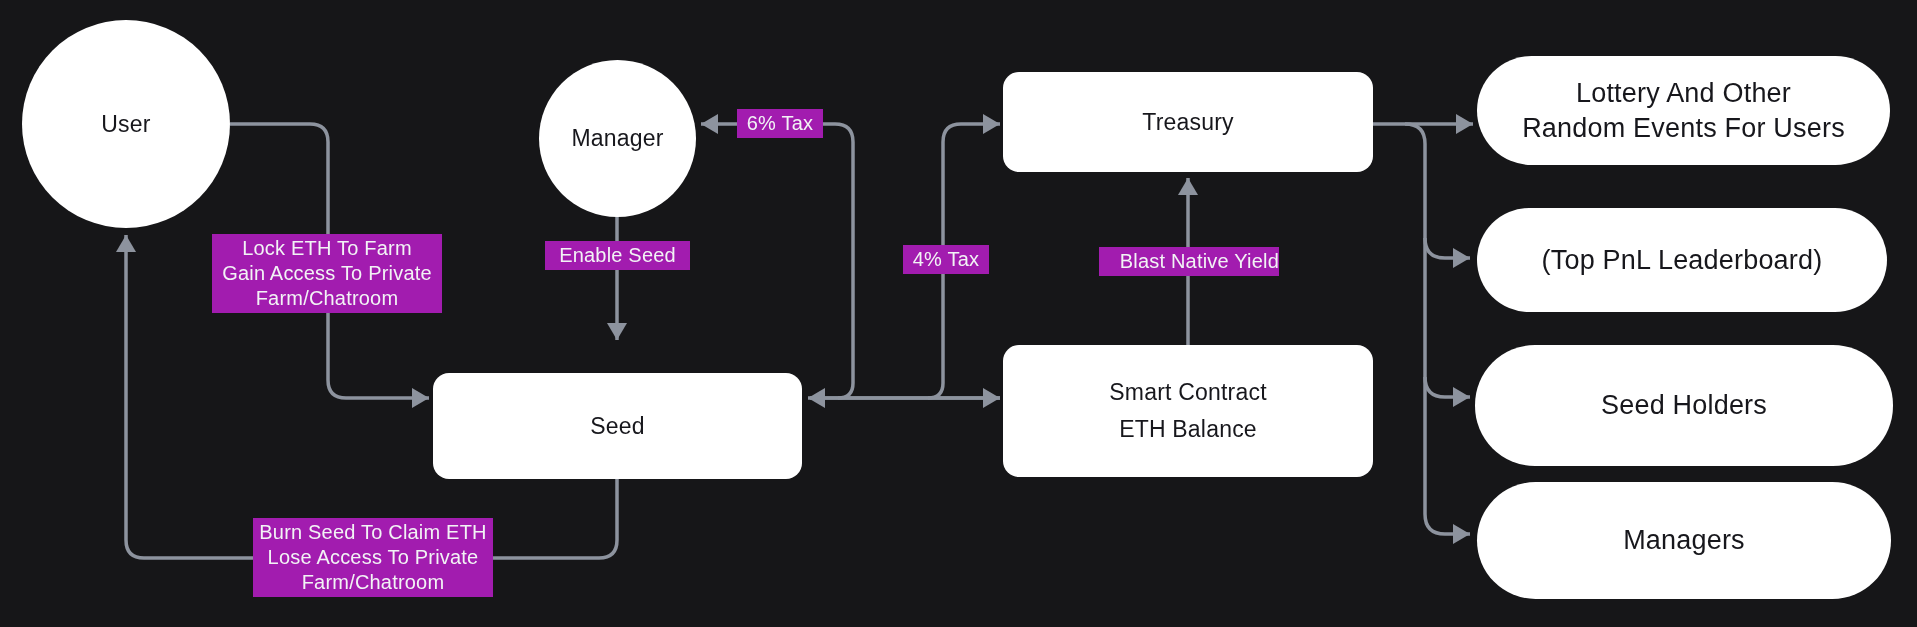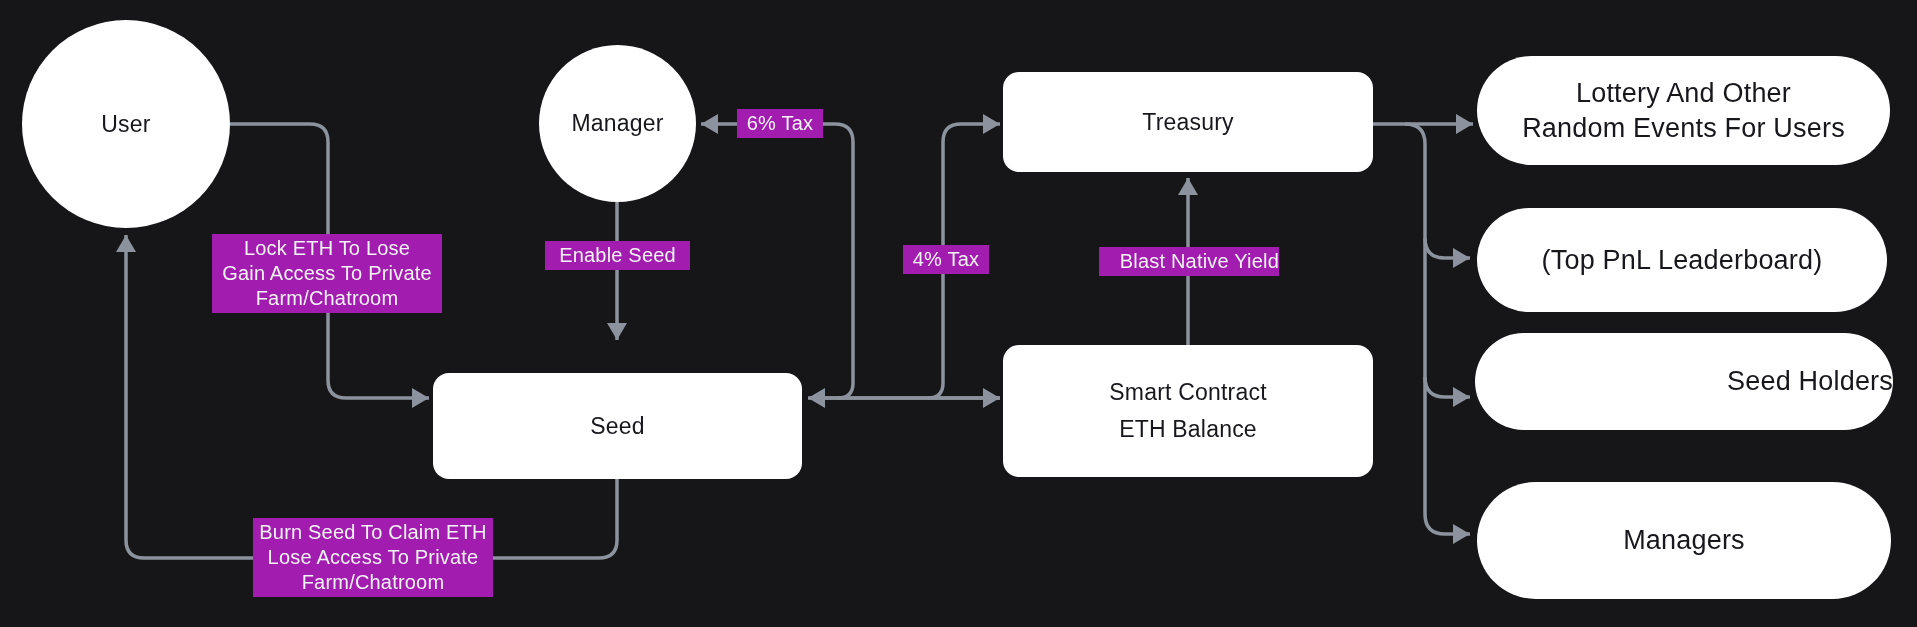--- a/index.html
+++ b/index.html
@@ -73,21 +73,21 @@
       <path d="M 1425 238 Q 1425 258 1445 258 H 1470" marker-end="url(#arrow)"></path>
       <path d="M 1425 377 Q 1425 397 1445 397 H 1470" marker-end="url(#arrow)"></path>
       <path d="M 617 451 V 540 Q 617 558 599 558 H 144 Q 126 558 126 540 V 235" marker-end="url(#arrow)"></path>
     </g>
   </svg>
 
   <div class="node circle" style="left:22px; top:20px; width:208px; height:208px;">
     <span>User</span>
   </div>
 
-  <div class="node circle" style="left:539px; top:45px; width:157px; height:157px;text-align:right;">
+  <div class="node circle" style="left:539px; top:60px; width:157px; height:157px;text-align:right;">
     <span>Manager</span>
   </div>
 
   <div class="node box" style="left:433px; top:345px; width:369px; height:106px;margin-top:28px;">
     <span>Seed</span>
   </div>
 
   <div class="node box" style="left:1003px; top:72px; width:370px; height:100px;">
     <span>Treasury</span>
   </div>
@@ -99,30 +99,30 @@
 
   <div class="node pill" style="left:1477px; top:56px; width:413px; height:109px;align-items:center;">
     <span>Lottery And Other</span>
     <span>Random Events For Users</span>
   </div>
 
   <div class="node pill" style="left:1477px; top:208px; width:410px; height:104px;">
     <span>(Top PnL Leaderboard)</span>
   </div>
 
-  <div class="node pill" style="left:1475px; top:333px; width:418px; height:97px;align-items:flex-end;">
+  <div class="node pill" style="left:1475px; top:345px; width:418px; height:121px;">
     <span>Seed Holders</span>
   </div>
 
   <div class="node pill" style="left:1477px; top:482px; width:414px; height:117px;justify-content:center;">
     <span>Managers</span>
   </div>
 
   <div class="edge-label" style="left:212px; top:234px; width:230px;">
-    <div>Lock ETH To Lose</div>
+    <div>Lock ETH To Farm</div>
     <div>Gain Access To Private</div>
     <div>Farm/Chatroom</div>
   </div>
 
   <div class="edge-label" style="left:545px; top:241px; width:145px;">
     <div>Enable Seed</div>
   </div>
 
   <div class="edge-label" style="left:737px; top:109px; width:86px;">
     <div>6% Tax</div>

